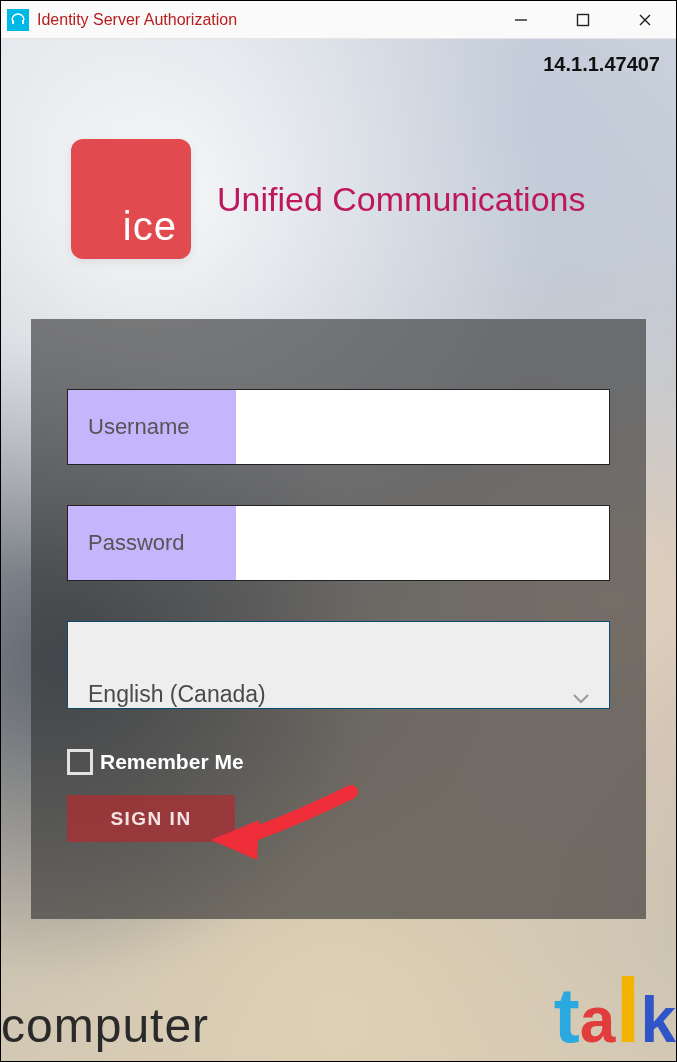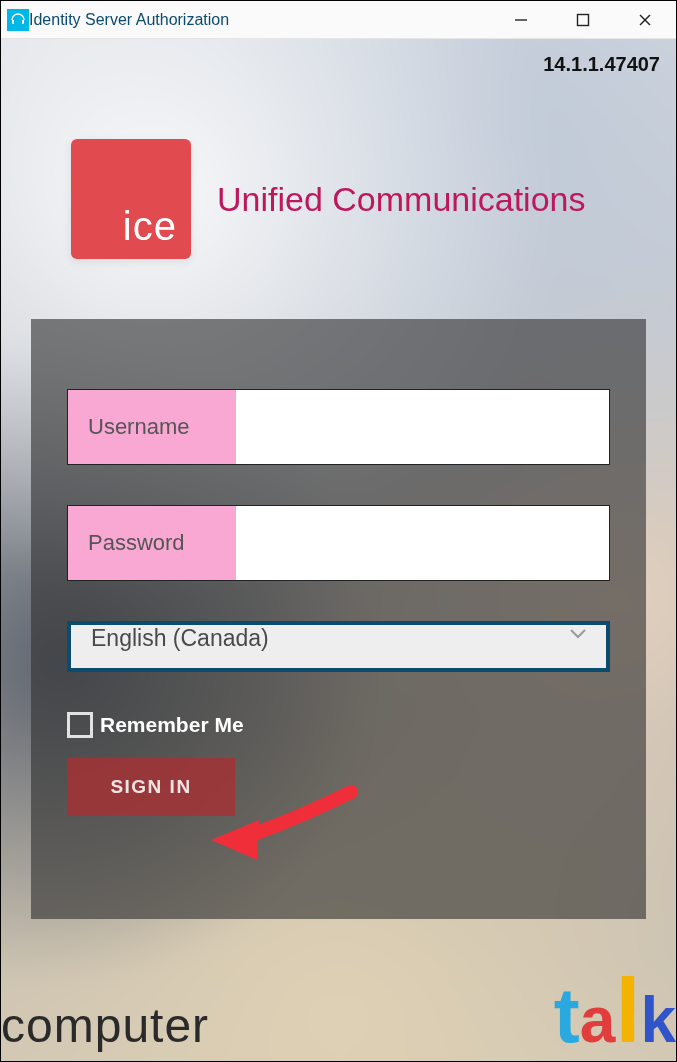--- a/index.html
+++ b/index.html
@@ -14,21 +14,21 @@
     align-items: center;
     border-bottom: 1px solid #e5e5e5;
   }
   .titlebar .app-icon {
     width: 22px; height: 22px; margin-left: 6px;
     background: #00b8e5;
     display: flex; align-items: center; justify-content: center;
   }
   .titlebar .app-icon svg { width: 16px; height: 16px; }
   .titlebar .title {
-    font-size: 16px; color: #0c4a6e;
+    margin-left: 8px; font-size: 16px; color: #b91c1c;
   }
   .titlebar .spacer { flex: 1; }
   .titlebar .win-btn {
     width: 62px; height: 38px;
     display: flex; align-items: center; justify-content: center;
     font-size: 16px; color: #222;
   }
   .titlebar .win-btn svg { width: 14px; height: 14px; }
 
   
@@ -57,21 +57,21 @@
     font-size: 20px; font-weight: 700; color: #111;
   }
 
   .brand-row {
     position: absolute; top: 100px; left: 70px;
     display: flex; align-items: center; gap: 26px;
   }
   .brand-box {
     width: 120px; height: 120px;
     background: #e14a4e;
-    border-radius: 6px;
+    border-radius: 12px;
     display: flex; align-items: flex-end; justify-content: flex-end;
     padding: 10px 14px;
     box-shadow: 0 3px 10px rgba(0,0,0,0.08);
   }
   .brand-box span { color: #fff; font-size: 40px; font-weight: 300; letter-spacing: 1px; }
   .brand-title { font-size: 34px; color: #be185d; font-weight: 400; }
 
   .panel {
     position: absolute; top: 280px; left: 30px;
     width: 615px; height: 600px;
@@ -82,60 +82,60 @@
   .field {
     position: relative;
     width: 100%; height: 76px;
     background: #fff;
     border: 1px solid #222;
     margin-bottom: 40px;
   }
   .field .label-strip {
     position: absolute; left: 0; top: 0; bottom: 0;
     width: 168px;
-    background: #f9a8d4;
+    background: #c4b5fd;
     display: flex; align-items: center;
     padding-left: 20px;
     font-size: 22px; color: #555;
   }
   .field input {
     position: absolute;
     left: 168px; right: 0; top: 0; bottom: 0;
     width: calc(100% - 168px);
     border: none; outline: none;
     font-size: 20px; padding: 0 14px;
     background: transparent;
   }
 
   .select {
-    width: 100%; height: 51px;
+    width: 100%; height: 88px;
     background: #eeeeee;
-    border: 4px solid #0c4a6e;
-    display: flex; align-items: flex-start; justify-content: space-between;
+    border: 1px solid #0c4a6e;
+    display: flex; align-items: flex-end; justify-content: space-between;
     padding: 0 20px;
     margin-top: 10px;
     margin-bottom: 40px;
   }
   .select .select-text { font-size: 23px; color: #4a4a4a; }
   .select .caret { color: #9a9a9a; }
   .select .caret svg { width: 16px; height: 10px; }
 
   .remember-row {
     display: flex; align-items: center; gap: 7px;
     margin-bottom: 20px;
   }
   .checkbox {
     width: 26px; height: 26px;
     border: 3px solid #e2e2e2;
     background: transparent;
   }
   .remember-label { color: #fff; font-size: 21px; font-weight: 600; }
 
   .signin-btn {
-    width: 168px; height: 58px;
+    width: 168px; height: 47px;
     background: rgba(166, 49, 53, 0.82);
     color: #f3e3e3;
     font-size: 19px; font-weight: 700;
     letter-spacing: 1.5px;
     display: flex; align-items: center; justify-content: center;
     border: none;
   }
 
   
   .arrow {

